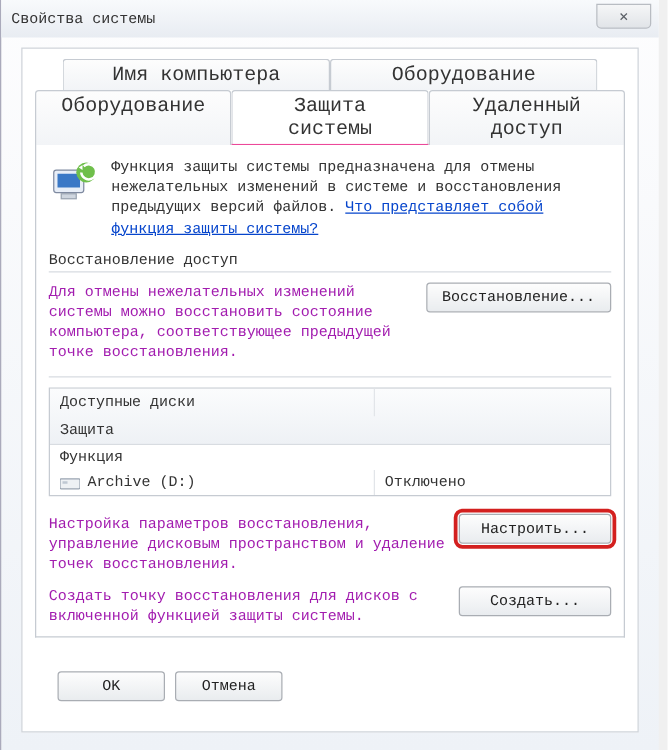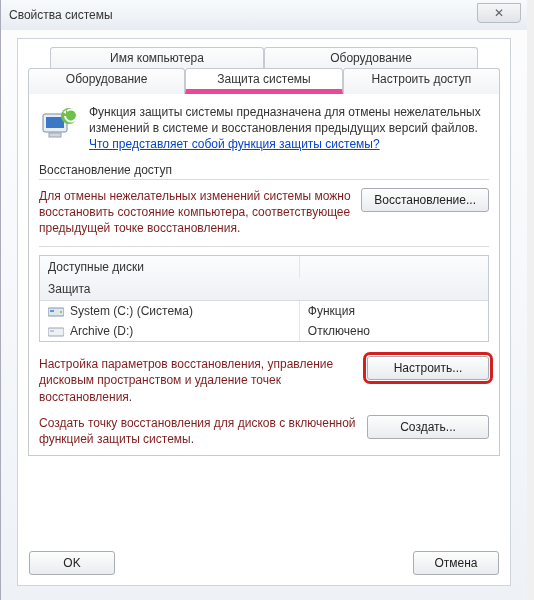--- a/index.html
+++ b/index.html
@@ -12,20 +12,21 @@
     width: 534px;
     height: 600px;
     overflow: hidden;
   }
   .win {
     position: relative;
     width: 527px;
     height: 600px;
     background: linear-gradient(#fdfdfe, #eef2f7);
     border-left: 1px solid #aab;
+    font-family: Liberation Mono, monospace;
   }
   .titlebar {
     height: 30px;
     display: flex;
     align-items: center;
     padding: 0 8px;
     background: linear-gradient(#f8fafc, #e8ecf2);
     position: relative;
   }
   .titlebar .title {
@@ -60,35 +61,35 @@
   .tabs-row1, .tabs-row2 {
     display: flex;
     gap: 0;
   }
   .tabs-row1 .tab, .tabs-row2 .tab {
     border: 1px solid #c6cbd2;
     border-bottom: none;
     background: linear-gradient(#fdfdfd,#f2f4f7);
     padding: 3px 16px;
     text-align: center;
-    font-size: 12px;
+    font-size: 16px;
     color: #333;
     border-radius: 3px 3px 0 0;
     cursor: default;
   }
   .tabs-row1 {
     margin: 0 22px;
   }
   .tabs-row1 .tab { width: 50%; }
   .tabs-row2 .tab { width: 33.34%; }
   .tabs-row2 .tab.active {
     background: #ffffff;
     position: relative;
     z-index: 2;
-    border-bottom: 5px solid #ec4899;
+    border-bottom: 1px solid #ec4899;
     text-align: center;
   }
   .page {
     border: 1px solid #c6cbd2;
     border-top: none;
     padding: 10px 10px 8px 10px;
     background: #fff;
   }
   .intro {
     display: flex;
@@ -118,21 +119,21 @@
     margin: 2px 0 8px 0;
   }
   .row {
     display: flex;
     align-items: flex-start;
     gap: 10px;
     margin-bottom: 10px;
   }
   .row .desc {
     flex: 1;
-    color: #7f1d1d;
+    color: #a21caf;
     line-height: 1.35;
   }
   .btn {
     min-width: 122px;
     height: 24px;
     padding: 0 12px;
     background: linear-gradient(#fdfdfd,#e9ecef);
     border: 1px solid #a9adb3;
     border-radius: 3px;
     font-family: inherit;
@@ -174,25 +175,25 @@
   .drive-table .body .tr > div {
     padding: 3px 8px;
     display: flex;
     align-items: center;
     gap: 6px;
   }
   .drive-icon { width: 16px; height: 12px; display:inline-block; }
   .drive-icon svg { width:16px; height:12px; display:block; }
   .footer {
     position: absolute;
-    left: 0; right: 0; bottom: 10px;
-    display: flex;
-    justify-content: space-between;
+    left: 0; right: 0; bottom: 24px;
+    display: flex;
+    justify-content: flex-start;
     gap: 8px;
-    padding: 0 11px;
+    padding: 0 28px;
   }
   .footer .btn { min-width: 86px; }
 </style>
 </head>
 <body>
 
 <div class="win">
 
   <div class="titlebar">
     <span class="title">Свойства системы</span>
@@ -203,21 +204,21 @@
 
   <div class="client">
 
     <div class="tabs-row1">
       <div class="tab">Имя компьютера</div>
       <div class="tab">Оборудование</div>
     </div>
     <div class="tabs-row2">
       <div class="tab">Оборудование</div>
       <div class="tab active">Защита системы</div>
-      <div class="tab">Настроить доступ</div>
+      <div class="tab">Удаленный доступ</div>
     </div>
 
     <div class="page">
 
       <div class="intro">
         <span class="icon">
           <svg viewBox="0 0 40 40">
             <rect x="4" y="10" width="24" height="18" rx="2" fill="#e8eef7" stroke="#7f8aa0"></rect>
             <rect x="7" y="13" width="18" height="11" fill="#3a78c6"></rect>
             <rect x="10" y="29" width="12" height="4" fill="#cfd6df" stroke="#9aa4b1"></rect>
@@ -243,30 +244,20 @@
       <div class="fieldset">
         <hr class="hr">
 
         <div class="drive-table">
           <div class="hdr">
             <div class="col-a">Доступные диски</div>
             <div class="col-b">Защита</div>
           </div>
           <div class="body">
             <div class="tr">
-              <div class="col-a">
-                <span class="drive-icon">
-                  <svg viewBox="0 0 16 12">
-                      <rect x="0" y="3" width="16" height="8" rx="1" fill="#dfe6ee" stroke="#8a94a3"></rect>
-                      <rect x="2" y="5" width="4" height="2" fill="#4c9fe0"></rect>
-                      <circle cx="13" cy="7" r="1" fill="#6fbf4b"></circle>
-                    </svg>
-                </span>
-                <span>System (C:) (Система)</span>
-              </div>
               <div class="col-b">Функция</div>
             </div>
             <div class="tr">
               <div class="col-a">
                 <span class="drive-icon">
                   <svg viewBox="0 0 16 12">
                       <rect x="0" y="3" width="16" height="8" rx="1" fill="#eef1f4" stroke="#9aa4b1"></rect>
                       <rect x="2" y="5" width="4" height="2" fill="#bfc8d2"></rect>
                     </svg>
                 </span>

